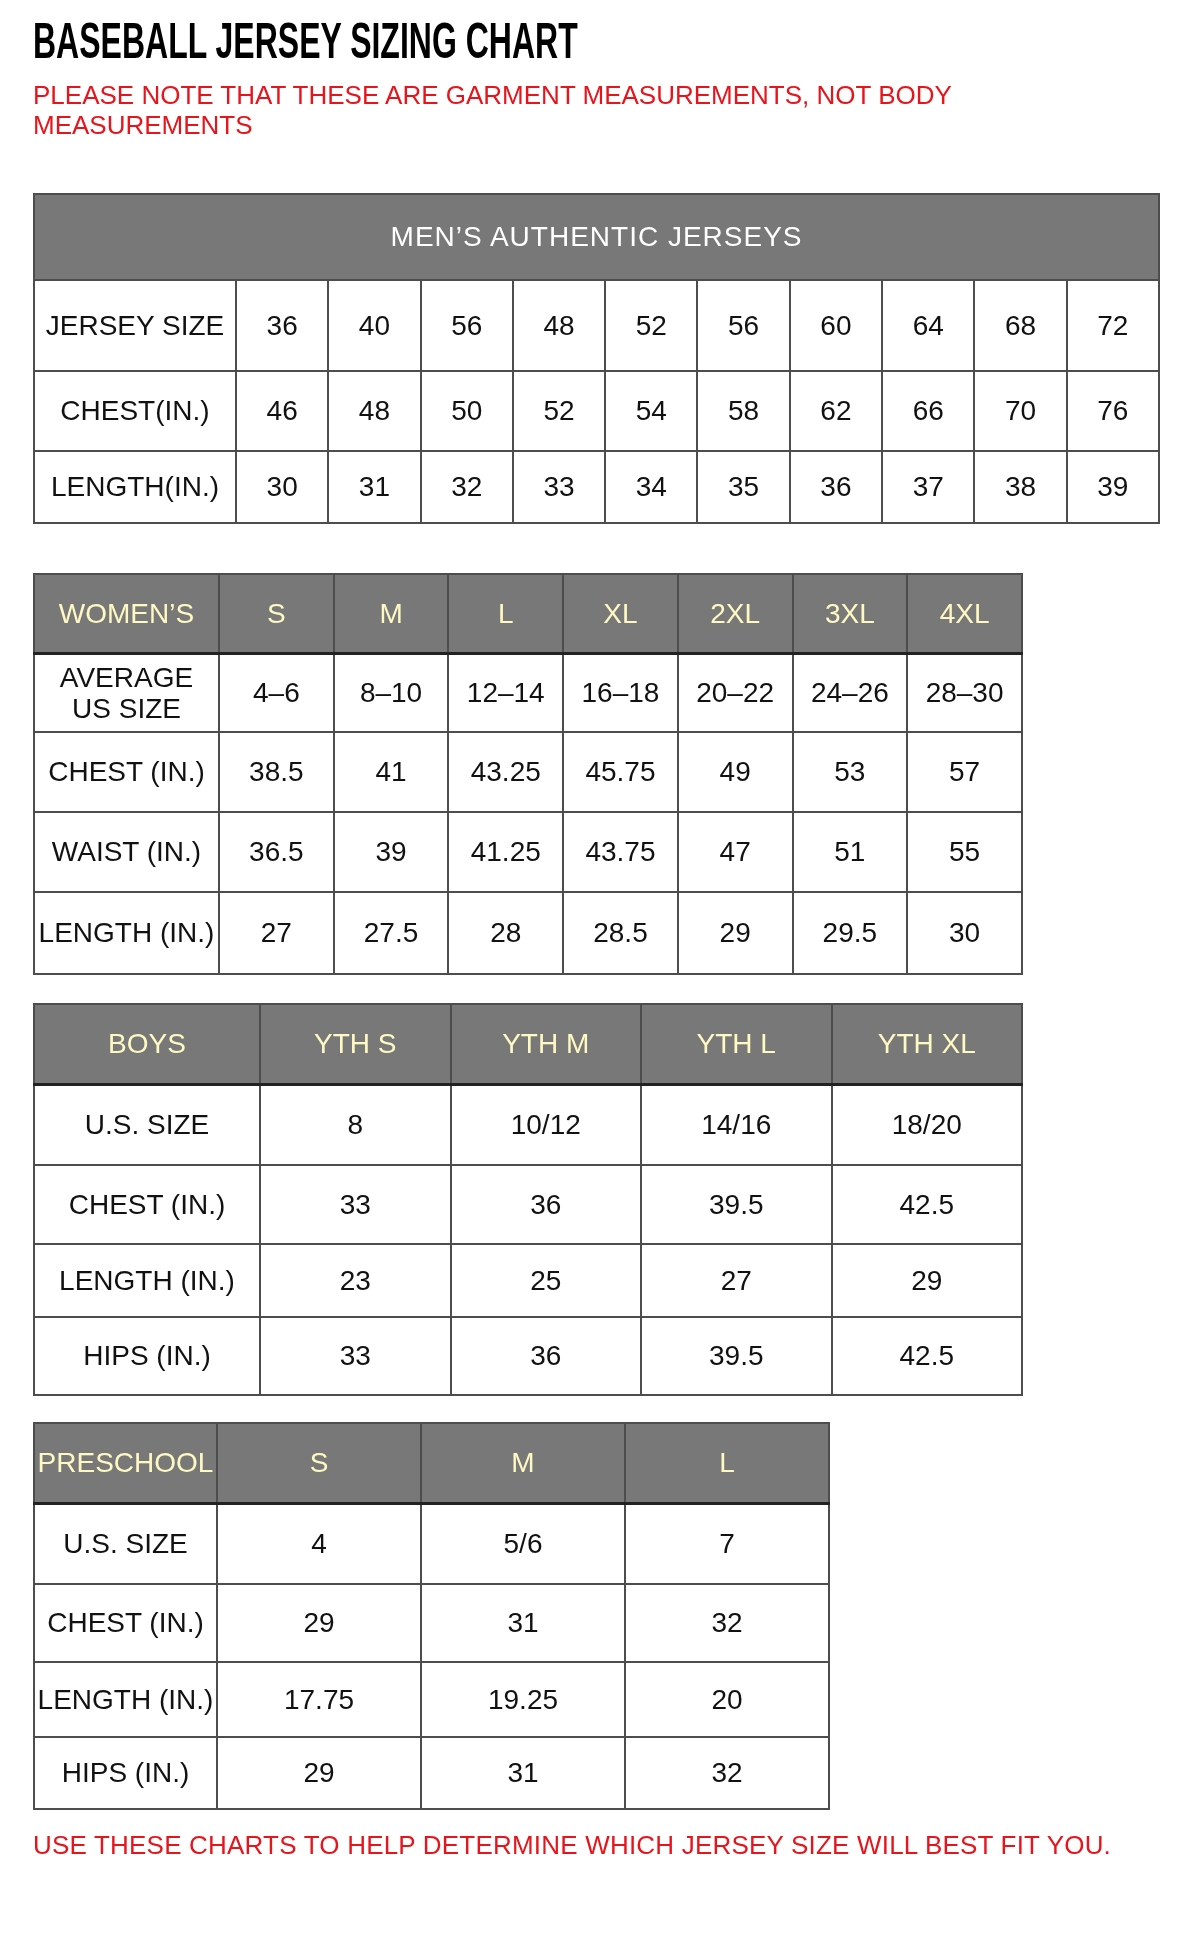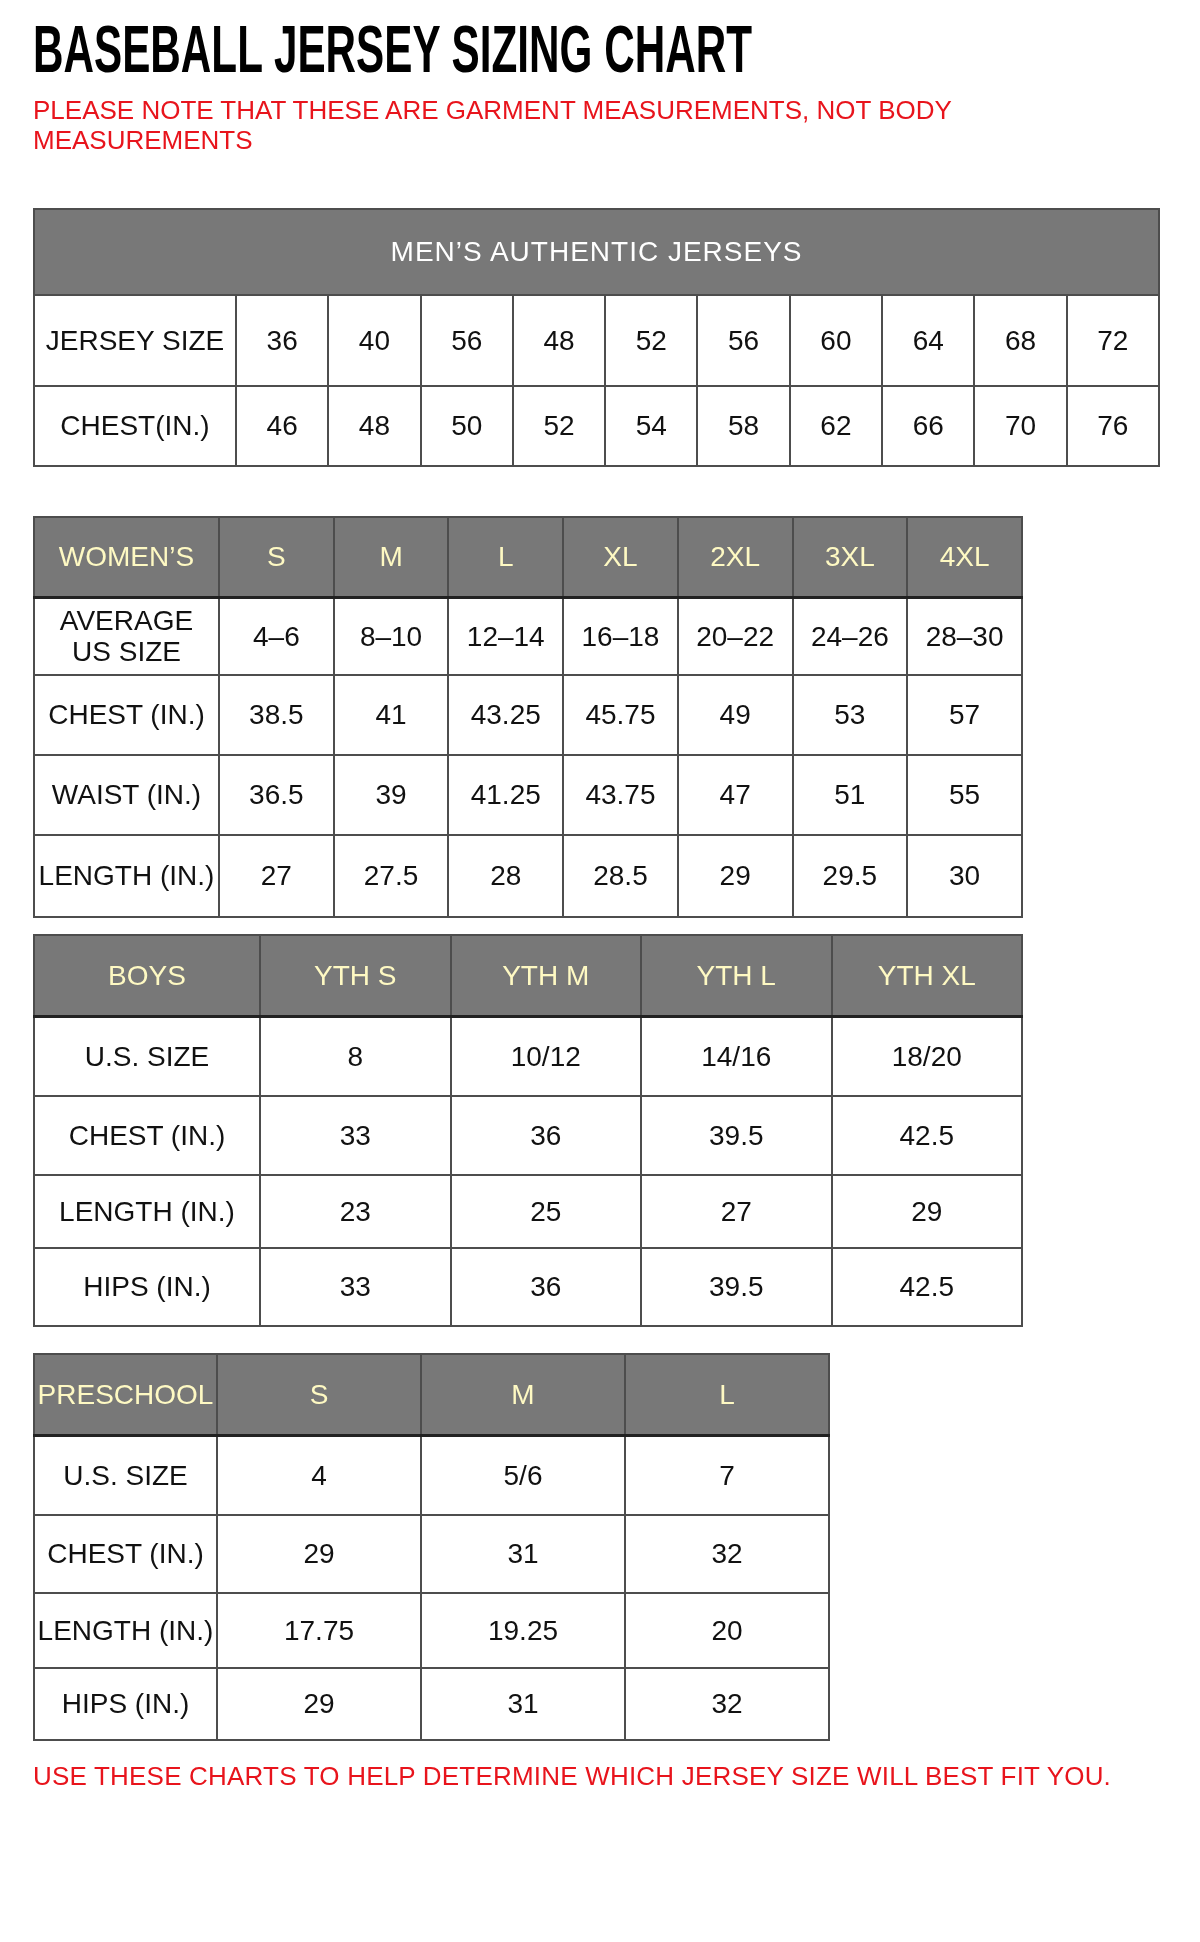--- a/index.html
+++ b/index.html
@@ -12,21 +12,21 @@
   body{
     width:1200px;height:1942px;
     font-family:"Liberation Sans",sans-serif;
     color:#111;
     overflow:hidden;
   }
   .page{padding:18px 0 0 33px;}
 
   h1.title{
     margin:0;
-    font-size:66px;
+    font-size:50px;
     font-weight:700;
     line-height:0.95;
     white-space:nowrap;
     color:#000;
   }
   h1.title .squeeze{
     display:inline-block;
     transform:scaleX(0.64);
     transform-origin:0 50%;
     letter-spacing:0px;
@@ -67,21 +67,21 @@
   }
   .tbl .hdr{
     background:var(--gray);
     color:#fef9c3;
     font-weight:400;
     border-bottom:3px solid var(--heavy);
   }
   .tbl .lbl{font-weight:400;}
   .mens{margin-top:52px;}
   .womens{margin-top:49px;}
-  .boys{margin-top:16px;}
+  .boys{margin-top:28px;}
   .preschool{margin-top:26px;}
 
   p.footer{
     color:var(--red);
     font-size:26px;
     margin:20px 0 0 0;
     letter-spacing:0.2px;
     white-space:nowrap;
   }
 </style>
@@ -133,20 +133,33 @@
           <td class="val">48</td>
           <td class="val">50</td>
           <td class="val">52</td>
           <td class="val">54</td>
           <td class="val">58</td>
           <td class="val">62</td>
           <td class="val">66</td>
           <td class="val">70</td>
           <td class="val">76</td>
         </tr>
+        <tr style="height: 72px;">
+          <th class="lbl">LENGTH(IN.)</th>
+          <td class="val">30</td>
+          <td class="val">31</td>
+          <td class="val">32</td>
+          <td class="val">33</td>
+          <td class="val">34</td>
+          <td class="val">35</td>
+          <td class="val">36</td>
+          <td class="val">37</td>
+          <td class="val">38</td>
+          <td class="val">39</td>
+        </tr>
       </tbody>
   </table>
 
   <table class="tbl womens" style="width: 988px;">
       <colgroup>
         <col style="width: 185px;">
         <col style="width: 114.714px;">
         <col style="width: 114.714px;">
         <col style="width: 114.714px;">
         <col style="width: 114.714px;">

